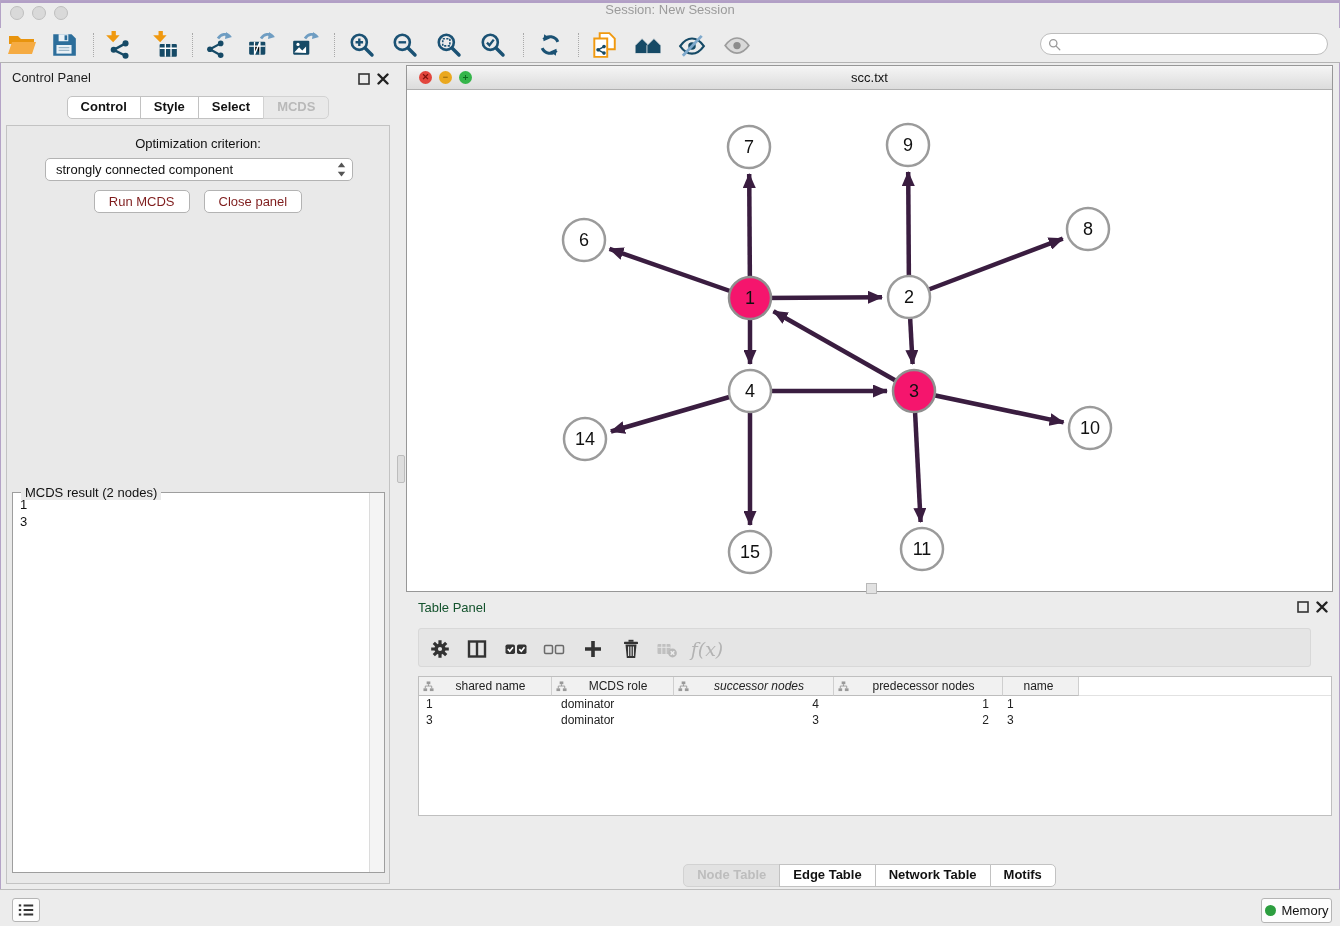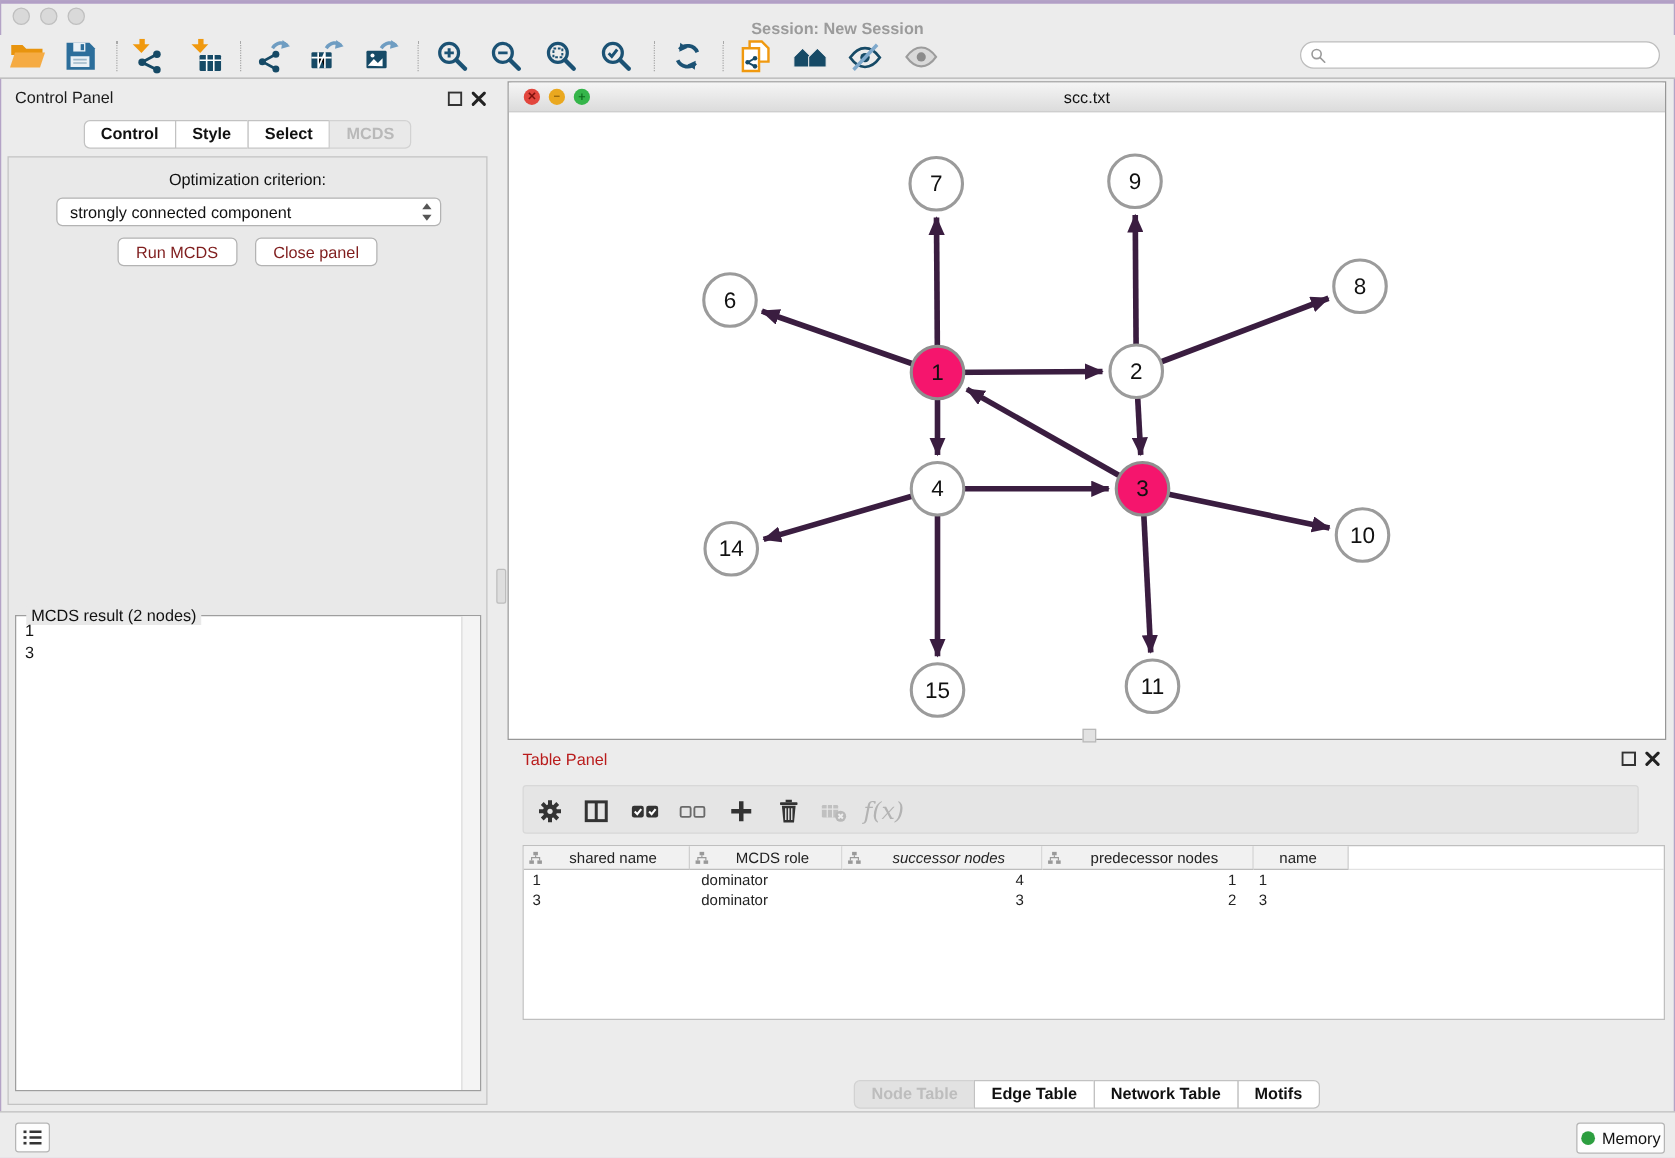--- a/index.html
+++ b/index.html
@@ -3,21 +3,21 @@
 <meta charset="utf-8">
 <style>
   html,body{margin:0;padding:0;width:1340px;height:926px;overflow:hidden;
     font-family:"Liberation Sans",sans-serif;-webkit-font-smoothing:antialiased;}
   .app{position:relative;width:1340px;height:926px;background:#ececec;
     box-shadow:inset 0 0 0 1px #b4a3c6, inset 0 3px 0 #b29fc6;}
   .abs{position:absolute;}
   
   .titlebar{left:0;top:3;width:1340px;height:25px;}
   .mac-dot{width:12px;height:12px;border-radius:50%;background:#d9d9d9;border:1px solid #bfbfbf;display:inline-block;margin-right:8px;}
-  .title-text{left:0;top:15px;width:100%;text-align:center;font-size:13px;color:#9b9b9b;font-weight:bold;}
+  .title-text{left:0;top:2px;width:100%;text-align:center;font-size:13px;color:#9b9b9b;}
   
   .toolbar{left:0;top:28px;width:1340px;height:34px;border-bottom:1px solid #b3b3b3;background:#ececec;}
   .tbtn{position:absolute;top:1px;width:34px;height:32px;display:flex;align-items:center;justify-content:center;cursor:default;}
   .tsep{position:absolute;top:5px;height:24px;width:0;border-left:1px dotted #a9a9a9;}
   .searchbox{position:absolute;left:1040px;top:5px;width:288px;height:22px;background:#fff;border:1px solid #bdbdbd;border-radius:12px;display:flex;align-items:center;padding-left:7px;box-sizing:border-box;}
   .searchbox input{border:none;outline:none;flex:1;font-size:12px;background:transparent;margin-left:4px;}
   
   .cp-title{left:12px;top:70px;font-size:13px;color:#1c1c1c;}
   .panel-btns{display:flex;gap:7px;align-items:center;}
   .tabs{display:flex;}
@@ -35,21 +35,21 @@
   .result-scroll{position:absolute;right:0;top:0;bottom:0;width:14px;background:#f4f4f4;border-left:1px solid #dcdcdc;}
   .result-item{font-size:13px;line-height:17px;color:#111;padding-left:7px;}
   
   .netwin{left:406px;top:65px;width:927px;height:527px;border:1px solid #979797;background:#fff;box-sizing:border-box;}
   .netwin-titlebar{position:absolute;left:0;top:0;right:0;height:23px;background:linear-gradient(#f5f5f5,#dcdcdc);border-bottom:1px solid #b0b0b0;border-radius:3px 3px 0 0;}
   .light{position:absolute;top:5px;width:13px;height:13px;border-radius:50%;font-size:9px;font-weight:700;text-align:center;line-height:13px;}
   .net-title{position:absolute;left:0;top:4px;width:100%;text-align:center;font-size:13px;color:#111;}
   .grip-v{left:397px;top:455px;width:6px;height:26px;background:#dedede;border:1px solid #bdbdbd;border-radius:2px;}
   .grip-sq{left:866px;top:583px;width:9px;height:9px;background:#e2e2e2;border:1px solid #b9b9b9;}
   
-  .tp-title{left:418px;top:600px;font-size:13px;color:#b91c1c;}
+  .tp-title{left:418px;top:600px;font-size:13px;color:#14532d;}
   .tp-toolbar{left:418px;top:628px;width:893px;height:39px;background:#e5e5e5;border:1px solid #d8d8d8;border-radius:3px;box-sizing:border-box;padding-left:48px;}
   .tp-btn{position:absolute;top:6px;width:28px;height:28px;display:flex;align-items:center;justify-content:center;}
   .fx{font-family:"DejaVu Serif",serif;font-style:italic;font-size:19px;color:#b3b3b3;}
   .ntable{left:418px;top:676px;width:914px;height:140px;background:#fff;border:1px solid #bfbfbf;box-sizing:border-box;}
   .thead{display:flex;height:19px;}
   .th{background:#f1f1f1;border-right:1px solid #cfcfcf;border-bottom:1px solid #bdbdbd;display:flex;align-items:center;font-size:12px;color:#222;box-sizing:border-box;}
   .th .th-label{flex:1;text-align:center;padding-right:4px;}
   .th-filler{flex:1;border-bottom:1px solid #e2e2e2;}
   .trow{display:flex;height:16px;align-items:center;font-size:12px;color:#222;}
   .td{box-sizing:border-box;white-space:nowrap;overflow:hidden;}

